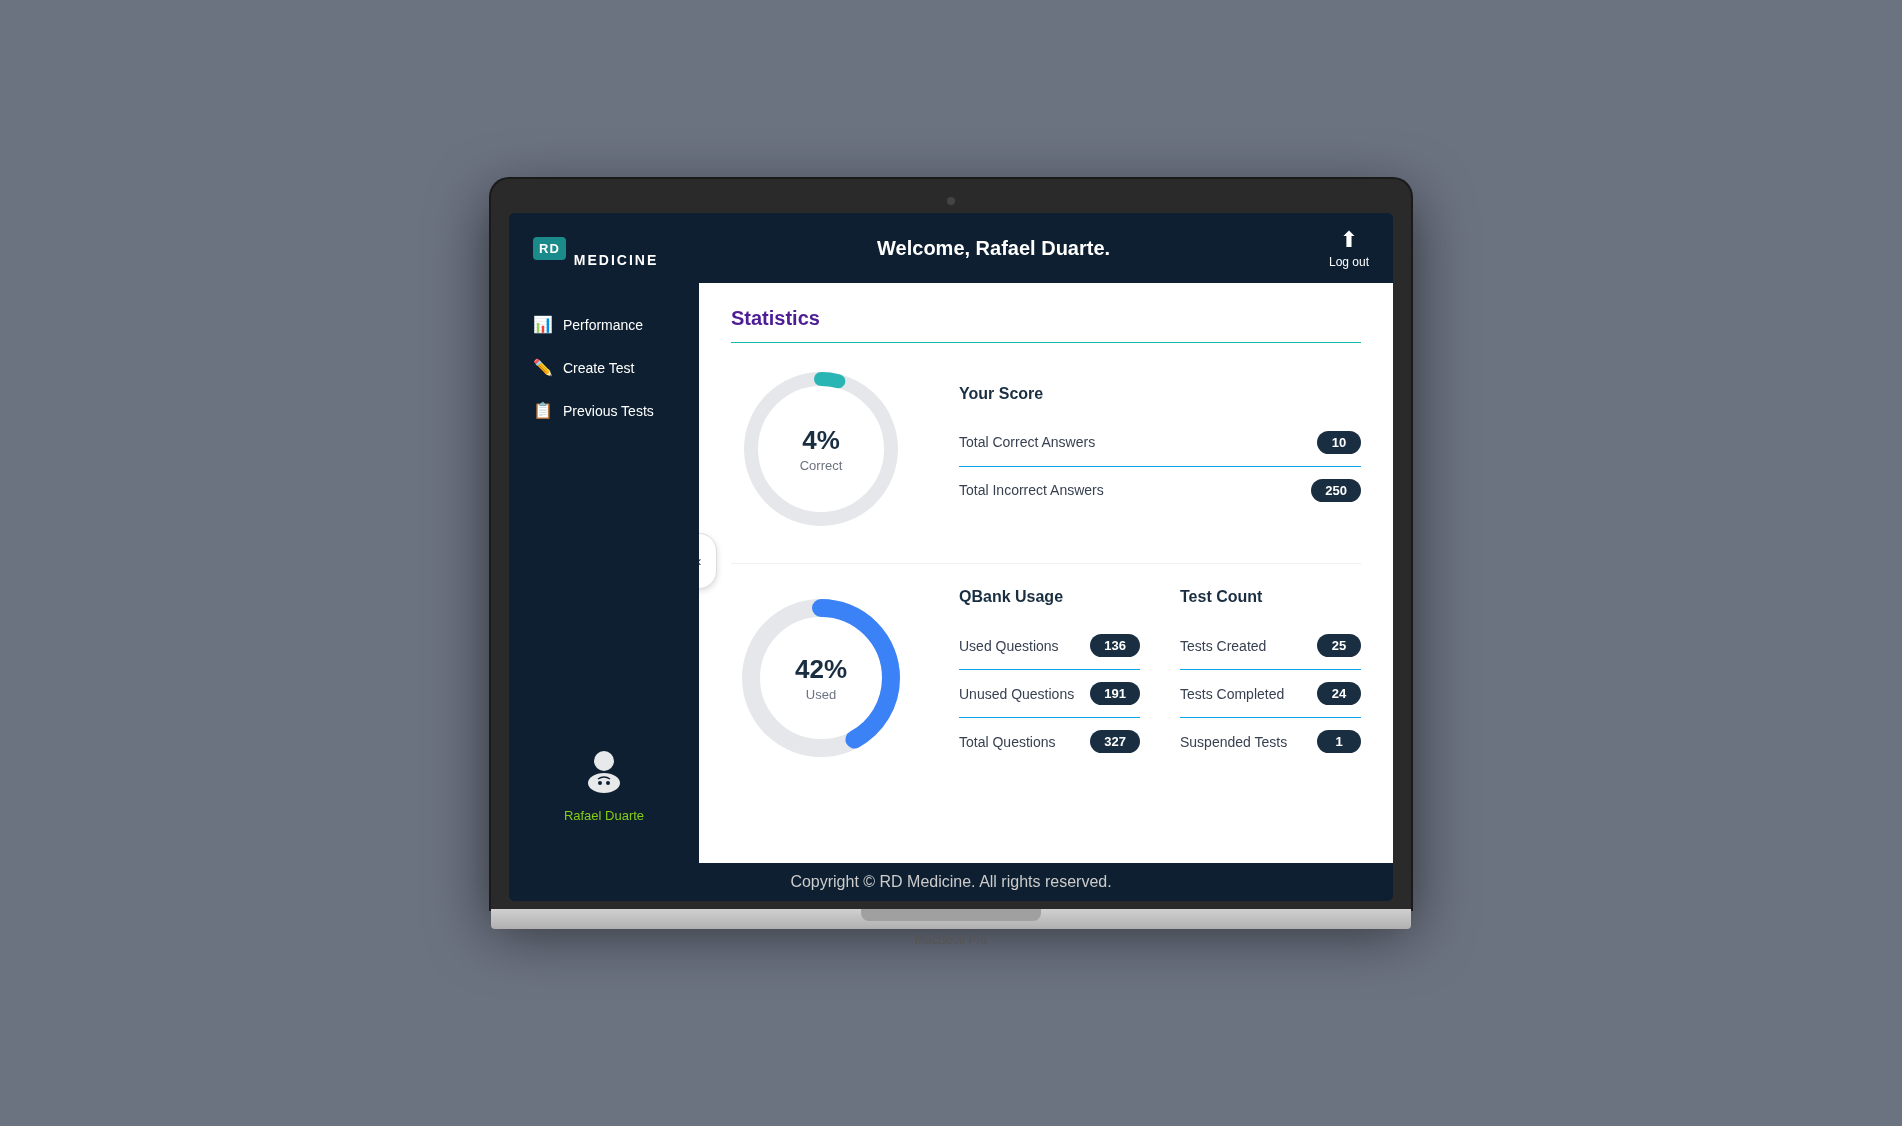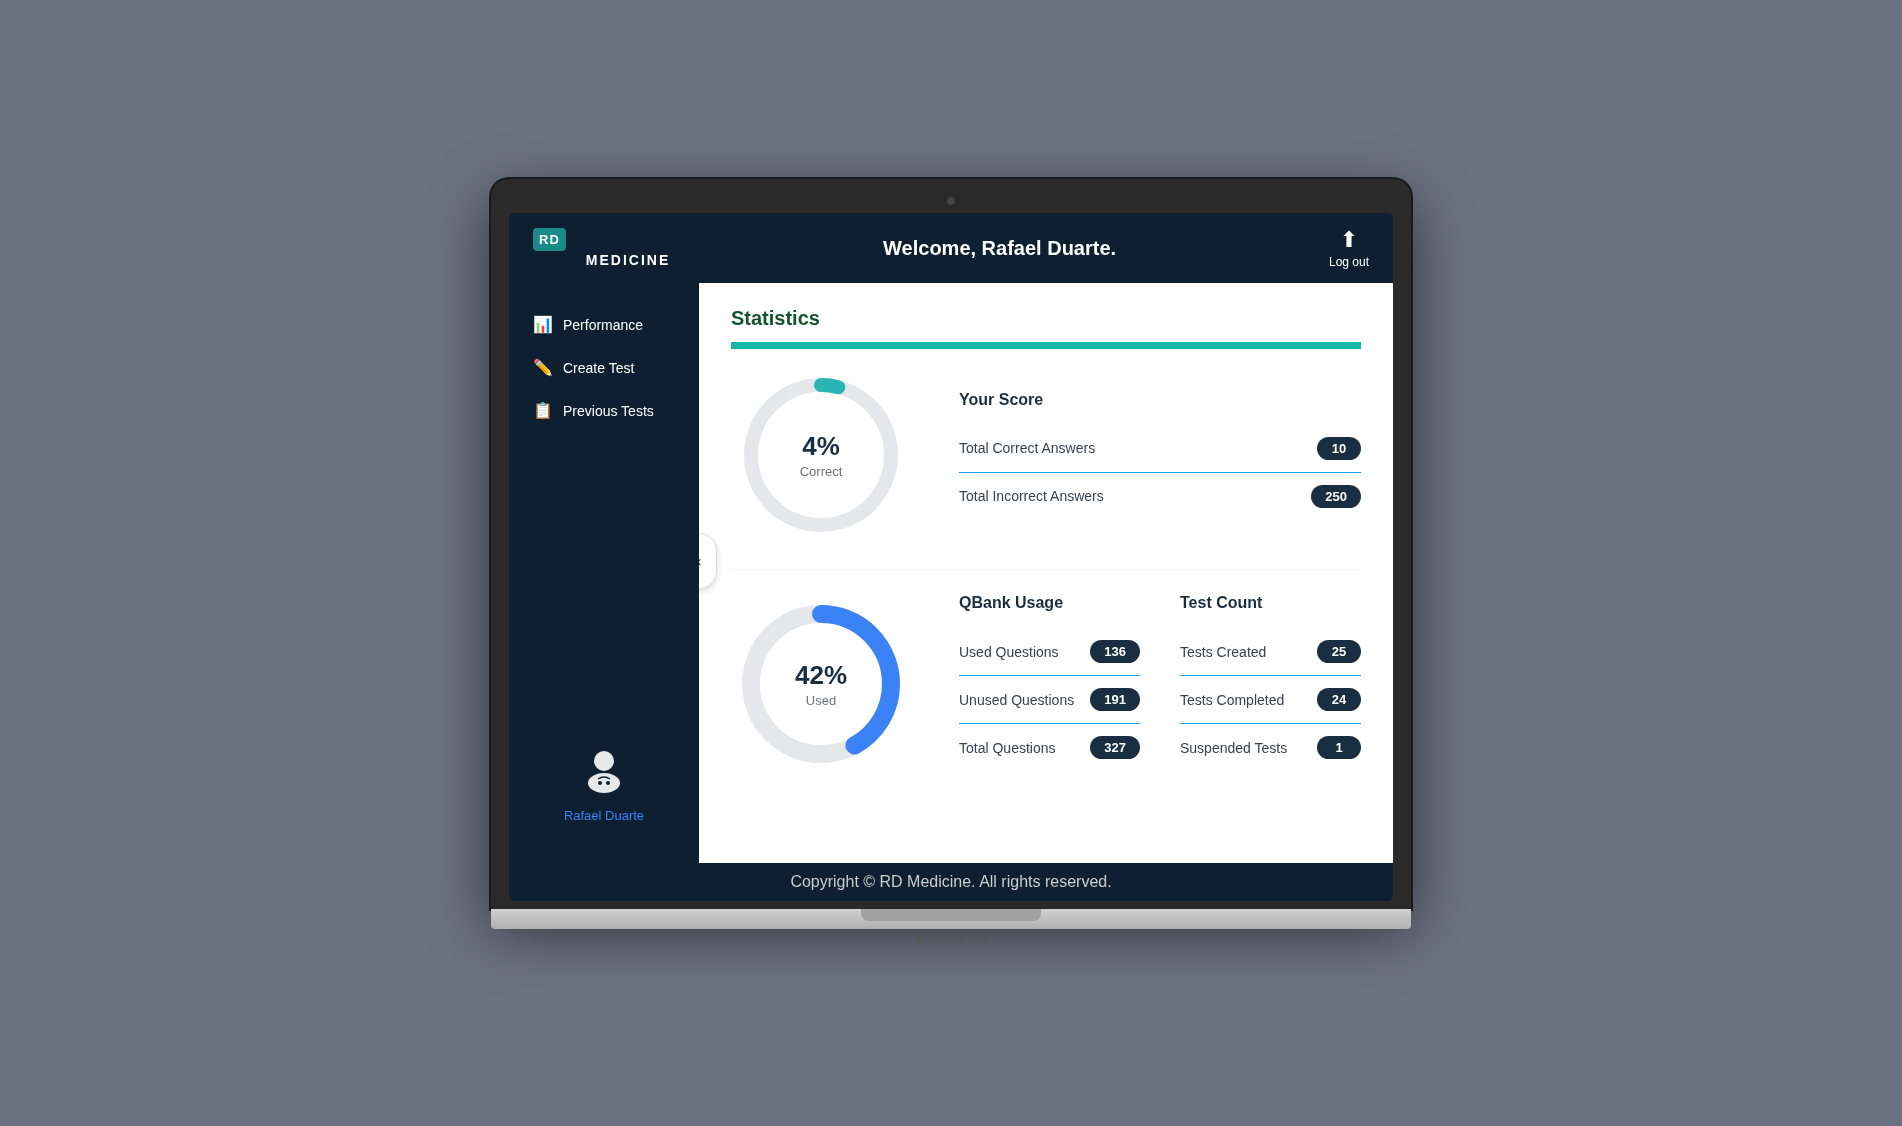--- a/index.html
+++ b/index.html
@@ -46,22 +46,22 @@
     .top-bar {
       background: #0d1f30;
       display: flex;
       align-items: center;
       justify-content: space-between;
       padding: 14px 24px;
     }
 
     .logo-area {
       display: flex;
-      align-items: flex-start;
-      gap: 20px;
+      align-items: center;
+      gap: 8px;
     }
 
     .logo-box {
       background: #1a8a8a;
       color: #fff;
       font-weight: 700;
       font-size: 13px;
       padding: 4px 6px;
       border-radius: 4px;
       letter-spacing: 1px;
@@ -143,21 +143,21 @@
       padding: 20px;
     }
 
     .avatar-icon {
       font-size: 36px;
       color: #fff;
       margin-bottom: 6px;
     }
 
     .user-name {
-      color: #3b82f6;
+      color: #84cc16;
       font-size: 13px;
       font-weight: 500;
     }
 
     
     .content-area {
       background: #fff;
       flex: 1;
       overflow-y: auto;
       position: relative;
@@ -188,24 +188,24 @@
     }
 
     
     .stats-container {
       padding: 24px 32px;
     }
 
     .stats-title {
       font-size: 20px;
       font-weight: 700;
-      color: #14532d;
+      color: #4c1d95;
       margin-bottom: 16px;
       padding-bottom: 12px;
-      border-bottom: 7px solid #14b8a6;
+      border-bottom: 1px solid #14b8a6;
     }
 
     
     .chart-section {
       display: flex;
       gap: 48px;
       align-items: center;
       margin-bottom: 24px;
       padding-bottom: 24px;
       border-bottom: 1px solid #f0f0f0;

